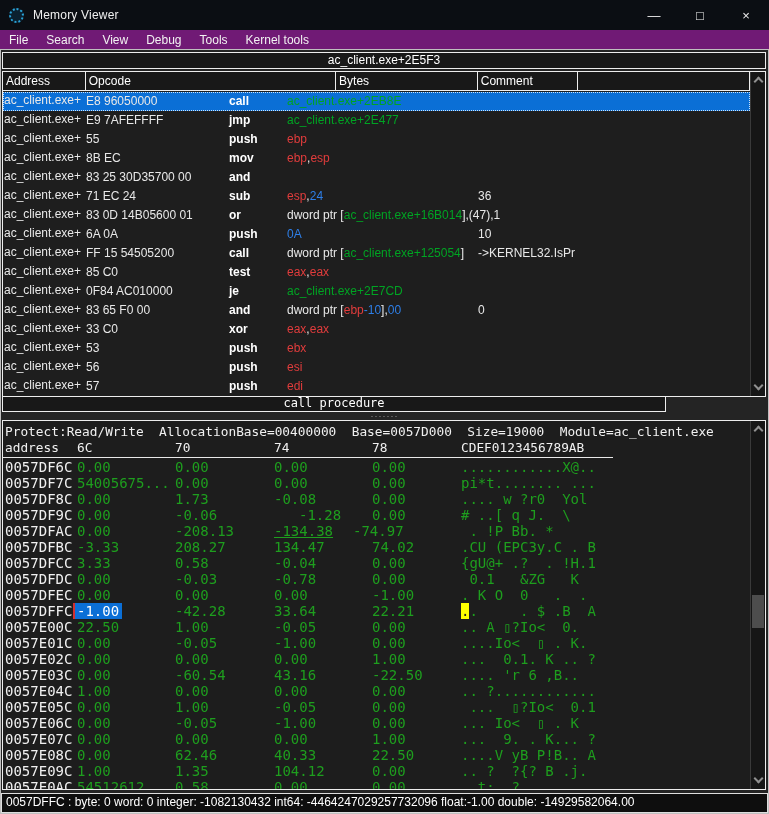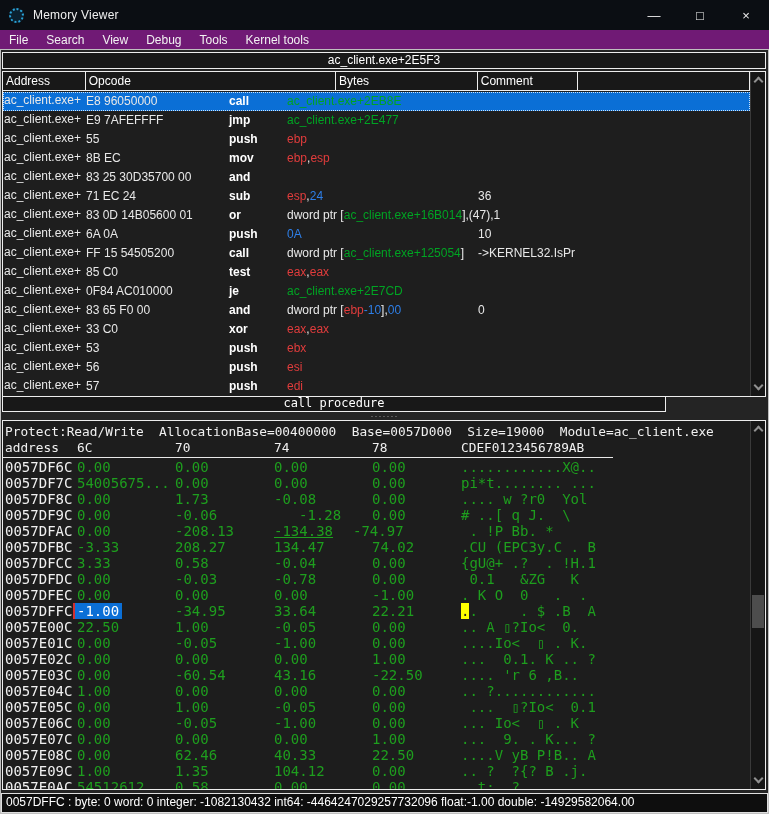--- a/index.html
+++ b/index.html
@@ -152,21 +152,21 @@
     <div class="mem-rows" id="memRows">
         <div class="mem-row"><span class="mr-a">0057DF6C</span><span class="mr-v" style="left: 74px;">0.00</span><span class="mr-v" style="left: 172px;">0.00</span><span class="mr-v" style="left: 271px;">0.00</span><span class="mr-v" style="left: 369px;">0.00</span><span class="mr-ascii"><span>............X@..</span></span></div>
         <div class="mem-row"><span class="mr-a">0057DF7C</span><span class="mr-v" style="left: 74px;">54005675...</span><span class="mr-v" style="left: 172px;">0.00</span><span class="mr-v" style="left: 271px;">0.00</span><span class="mr-v" style="left: 369px;">0.00</span><span class="mr-ascii"><span>pi*t........ ...</span></span></div>
         <div class="mem-row"><span class="mr-a">0057DF8C</span><span class="mr-v" style="left: 74px;">0.00</span><span class="mr-v" style="left: 172px;">1.73</span><span class="mr-v" style="left: 271px;">-0.08</span><span class="mr-v" style="left: 369px;">0.00</span><span class="mr-ascii"><span>.... w ?r0  Yol</span></span></div>
         <div class="mem-row"><span class="mr-a">0057DF9C</span><span class="mr-v" style="left: 74px;">0.00</span><span class="mr-v" style="left: 172px;">-0.06</span><span class="mr-v" style="left: 287px; margin-left: 9px;">-1.28</span><span class="mr-v" style="left: 369px;">0.00</span><span class="mr-ascii"><span># ..[ q J.  \</span></span></div>
         <div class="mem-row"><span class="mr-a">0057DFAC</span><span class="mr-v" style="left: 74px;">0.00</span><span class="mr-v" style="left: 172px;">-208.13</span><span class="mr-v" style="left: 271px; text-decoration: underline;">-134.38</span><span class="mr-v" style="left: 350px;">-74.97</span><span class="mr-ascii"><span> . !P Bb. *</span></span></div>
         <div class="mem-row"><span class="mr-a">0057DFBC</span><span class="mr-v" style="left: 74px;">-3.33</span><span class="mr-v" style="left: 172px;">208.27</span><span class="mr-v" style="left: 271px;">134.47</span><span class="mr-v" style="left: 369px;">74.02</span><span class="mr-ascii"><span>.CU (EPC3y.C . B</span></span></div>
         <div class="mem-row"><span class="mr-a">0057DFCC</span><span class="mr-v" style="left: 74px;">3.33</span><span class="mr-v" style="left: 172px;">0.58</span><span class="mr-v" style="left: 271px;">-0.04</span><span class="mr-v" style="left: 369px;">0.00</span><span class="mr-ascii"><span>{gU@+ .?  . !H.1</span></span></div>
         <div class="mem-row"><span class="mr-a">0057DFDC</span><span class="mr-v" style="left: 74px;">0.00</span><span class="mr-v" style="left: 172px;">-0.03</span><span class="mr-v" style="left: 271px;">-0.78</span><span class="mr-v" style="left: 369px;">0.00</span><span class="mr-ascii"><span> 0.1   &amp;ZG   K</span></span></div>
         <div class="mem-row"><span class="mr-a">0057DFEC</span><span class="mr-v" style="left: 74px;">0.00</span><span class="mr-v" style="left: 172px;">0.00</span><span class="mr-v" style="left: 271px;">0.00</span><span class="mr-v" style="left: 369px;">-1.00</span><span class="mr-ascii"><span>. K O  0   .  .</span></span></div>
-        <div class="mem-row"><span class="mr-a">0057DFFC</span><span class="mr-v sel" style="left: 74px;">-1.00</span><span class="mr-v" style="left: 172px;">-34.95</span><span class="mr-v" style="left: 271px;">33.64</span><span class="mr-v" style="left: 369px;">22.21</span><span class="mr-ascii"><span class="hl">.</span><span>.     . $ .B  A</span></span></div>
+        <div class="mem-row"><span class="mr-a">0057DFFC</span><span class="mr-v sel" style="left: 74px;">-1.00</span><span class="mr-v" style="left: 172px;">-42.28</span><span class="mr-v" style="left: 271px;">33.64</span><span class="mr-v" style="left: 369px;">22.21</span><span class="mr-ascii"><span class="hl">.</span><span>.     . $ .B  A</span></span></div>
         <div class="mem-row"><span class="mr-a">0057E00C</span><span class="mr-v" style="left: 74px;">22.50</span><span class="mr-v" style="left: 172px;">1.00</span><span class="mr-v" style="left: 271px;">-0.05</span><span class="mr-v" style="left: 369px;">0.00</span><span class="mr-ascii"><span>.. A ▯?Io&lt;  0.</span></span></div>
         <div class="mem-row"><span class="mr-a">0057E01C</span><span class="mr-v" style="left: 74px;">0.00</span><span class="mr-v" style="left: 172px;">-0.05</span><span class="mr-v" style="left: 271px;">-1.00</span><span class="mr-v" style="left: 369px;">0.00</span><span class="mr-ascii"><span>....Io&lt;  ▯ . K.</span></span></div>
         <div class="mem-row"><span class="mr-a">0057E02C</span><span class="mr-v" style="left: 74px;">0.00</span><span class="mr-v" style="left: 172px;">0.00</span><span class="mr-v" style="left: 271px;">0.00</span><span class="mr-v" style="left: 369px;">1.00</span><span class="mr-ascii"><span>...  0.1. K .. ?</span></span></div>
         <div class="mem-row"><span class="mr-a">0057E03C</span><span class="mr-v" style="left: 74px;">0.00</span><span class="mr-v" style="left: 172px;">-60.54</span><span class="mr-v" style="left: 271px;">43.16</span><span class="mr-v" style="left: 369px;">-22.50</span><span class="mr-ascii"><span>.... 'r 6 ,B..</span></span></div>
         <div class="mem-row"><span class="mr-a">0057E04C</span><span class="mr-v" style="left: 74px;">1.00</span><span class="mr-v" style="left: 172px;">0.00</span><span class="mr-v" style="left: 271px;">0.00</span><span class="mr-v" style="left: 369px;">0.00</span><span class="mr-ascii"><span>.. ?............</span></span></div>
         <div class="mem-row"><span class="mr-a">0057E05C</span><span class="mr-v" style="left: 74px;">0.00</span><span class="mr-v" style="left: 172px;">1.00</span><span class="mr-v" style="left: 271px;">-0.05</span><span class="mr-v" style="left: 369px;">0.00</span><span class="mr-ascii"><span> ...  ▯?Io&lt;  0.1</span></span></div>
         <div class="mem-row"><span class="mr-a">0057E06C</span><span class="mr-v" style="left: 74px;">0.00</span><span class="mr-v" style="left: 172px;">-0.05</span><span class="mr-v" style="left: 271px;">-1.00</span><span class="mr-v" style="left: 369px;">0.00</span><span class="mr-ascii"><span>... Io&lt;  ▯ . K</span></span></div>
         <div class="mem-row"><span class="mr-a">0057E07C</span><span class="mr-v" style="left: 74px;">0.00</span><span class="mr-v" style="left: 172px;">0.00</span><span class="mr-v" style="left: 271px;">0.00</span><span class="mr-v" style="left: 369px;">1.00</span><span class="mr-ascii"><span>...  9. . K... ?</span></span></div>
         <div class="mem-row"><span class="mr-a">0057E08C</span><span class="mr-v" style="left: 74px;">0.00</span><span class="mr-v" style="left: 172px;">62.46</span><span class="mr-v" style="left: 271px;">40.33</span><span class="mr-v" style="left: 369px;">22.50</span><span class="mr-ascii"><span>....V yB P!B.. A</span></span></div>
         <div class="mem-row"><span class="mr-a">0057E09C</span><span class="mr-v" style="left: 74px;">1.00</span><span class="mr-v" style="left: 172px;">1.35</span><span class="mr-v" style="left: 271px;">104.12</span><span class="mr-v" style="left: 369px;">0.00</span><span class="mr-ascii"><span>.. ?  ?{? B .j.</span></span></div>

